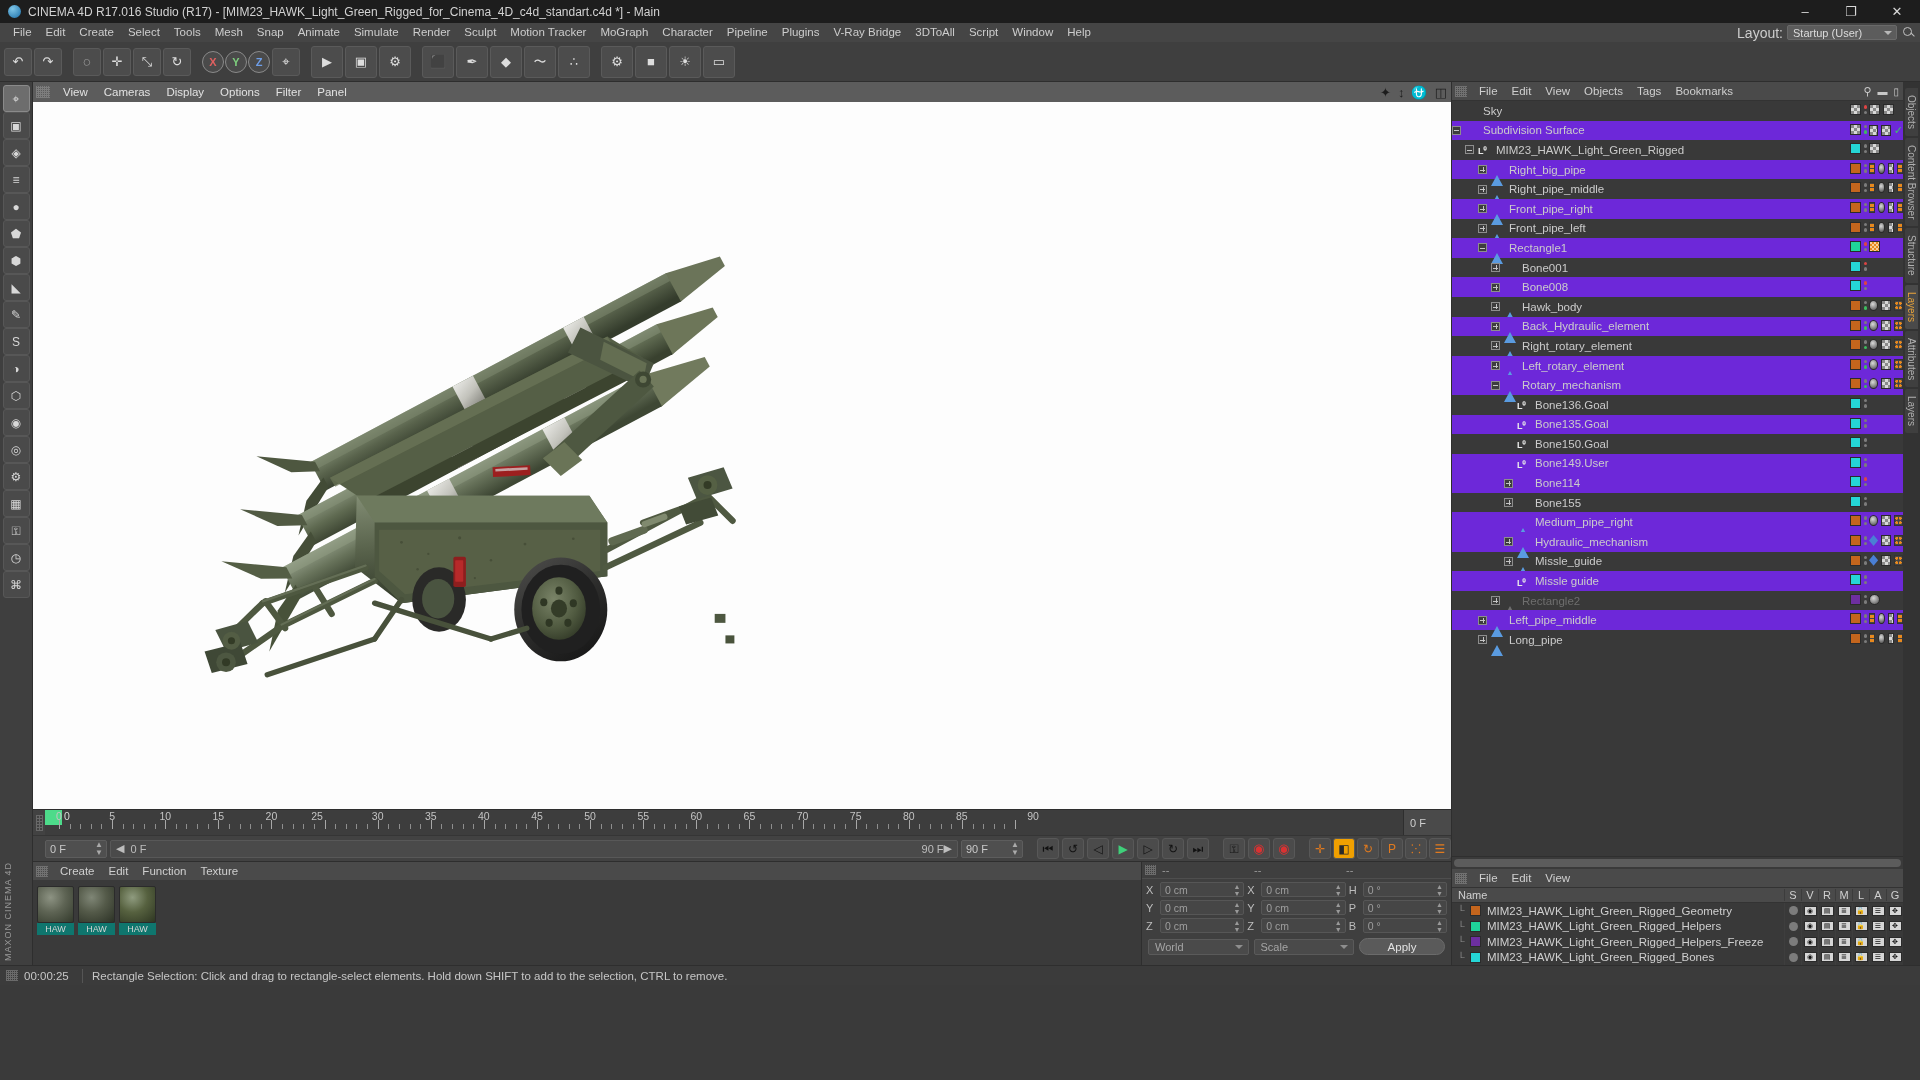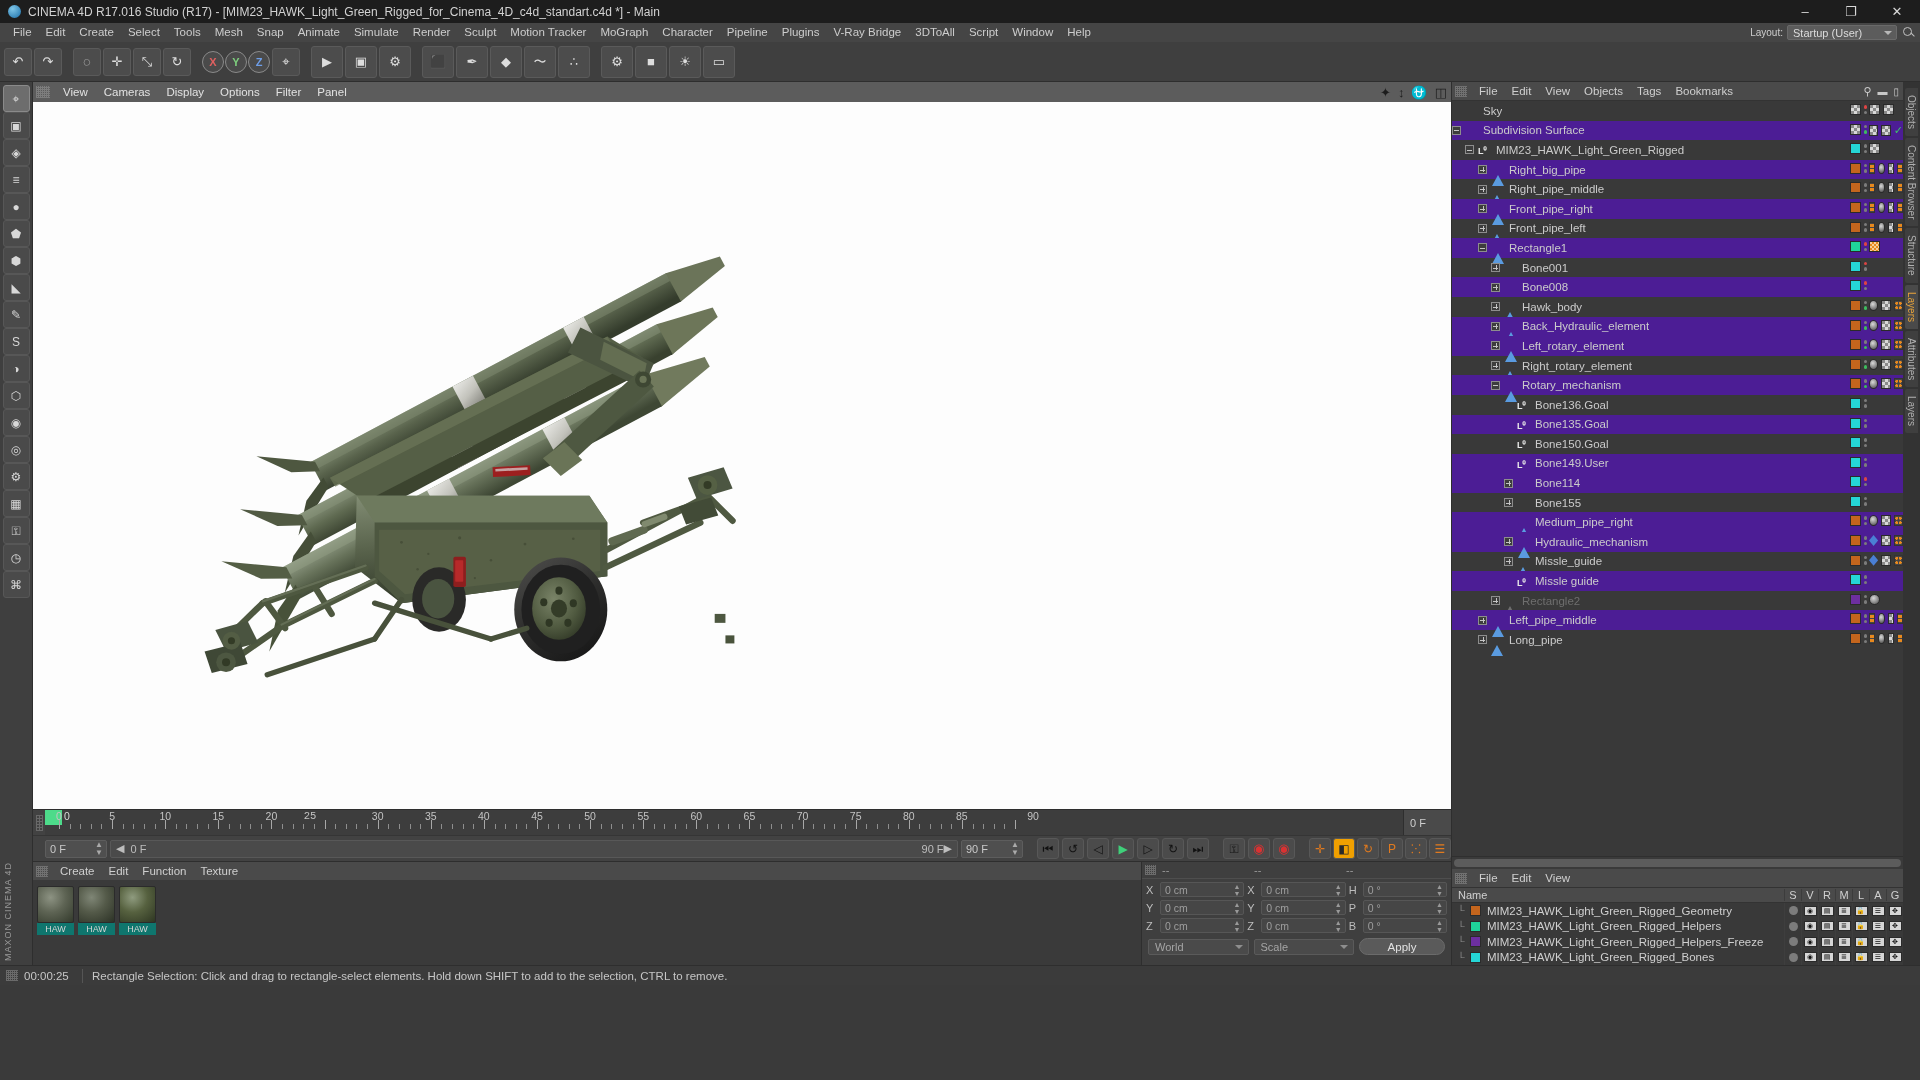--- a/index.html
+++ b/index.html
@@ -17,21 +17,21 @@
   #win-buttons div { width:46px; height:23px; display:flex; align-items:center;
     justify-content:center; color:#d8d8d8; font-size:13px; }
 
   
   #menubar { height:19px; background:#454545; display:flex; align-items:center;
     padding-left:6px; position:relative; }
   #menubar .mi { padding:0 7px; height:19px; line-height:19px; font-size:11.5px;
     color:#cdcdcd; white-space:nowrap; }
   #layoutbox { position:absolute; right:4px; top:0; height:19px; display:flex;
     align-items:center; gap:4px; }
-  #layoutbox .lbl { font-size:10px; color:#cdcdcd; }
+  #layoutbox .lbl { font-size:14px; color:#cdcdcd; }
   #layoutbox .sel { width:110px; height:15px; background:#5c5c5c; border:1px solid #6a6a6a;
     border-radius:2px; font-size:11px; color:#dcdcdc; display:flex; align-items:center;
     padding-left:5px; position:relative; }
   #layoutbox .sel .caret { position:absolute; right:4px; width:0;height:0;
     border-left:4px solid transparent;border-right:4px solid transparent;border-top:4px solid #b8b8b8;}
   #layoutbox .srch { width:15px;height:15px; position:relative; }
   #layoutbox .srch::before{ content:""; position:absolute; left:2px; top:2px; width:7px;height:7px;
     border:1.4px solid #c0c0c0; border-radius:50%; }
   #layoutbox .srch::after{ content:""; position:absolute; left:9px; top:9px; width:5px;height:1.4px;
     background:#c0c0c0; transform:rotate(45deg); }
@@ -175,21 +175,21 @@
                      repeating-linear-gradient(90deg,#999 0 1px,transparent 1px 2px);
     opacity:.5; margin-right:5px;}
   .panelmenu .mi { padding:0 7px; font-size:11.5px; color:#cfcfcf; line-height:19px;}
   .panelmenu .ricons{position:absolute; right:4px; display:flex; gap:6px; align-items:center;}
 
   #objmgr { height:805px; background:#393939; position:relative; overflow:hidden;
     display:flex; flex-direction:column; }
   #objtree { flex:1; overflow:hidden; position:relative; }
   .orow { height:19.6px; display:flex; align-items:center; position:relative;
     font-size:11.5px; color:#cbcbcb; white-space:nowrap; }
-  .orow.alt { background:#4c1d95;text-align:center; }
+  .orow.alt { background:#6d28d9; }
   .orow.dim { color:#6e6e6e; }
   .otxt { overflow:hidden; text-overflow:ellipsis; }
   .exp { width:9px;height:9px;border:1px solid #8d8d8d; background:#3d3d3d;
     position:relative; flex:0 0 auto; margin-right:4px;}
   .exp::before{content:"";position:absolute;left:1px;top:3.5px;width:5px;height:1px;background:#c5c5c5;}
   .exp.plus::after{content:"";position:absolute;left:3.5px;top:1px;width:1px;height:5px;background:#c5c5c5;}
   .expspace { width:13px; flex:0 0 auto; }
   .oicon { width:14px;height:13px; margin-right:4px; flex:0 0 auto; position:relative;}
   .ic-sky { width:12px;height:12px;border-radius:50%;
     background:radial-gradient(circle at 35% 30%,#cfe4f5,#7fa4c4);
@@ -603,21 +603,21 @@
             <div class="tick" style="left: 194.578px;"></div>
             <div class="tick" style="left: 205.2px;"></div>
             <div class="tick" style="left: 215.822px;"></div>
             <div class="tickM" style="left: 226.444px;"></div>
             <div class="lab" style="left: 226.444px;">20</div>
             <div class="tick" style="left: 237.067px;"></div>
             <div class="tick" style="left: 247.689px;"></div>
             <div class="tick" style="left: 258.311px;"></div>
             <div class="tick" style="left: 268.933px;"></div>
             <div class="tickM" style="left: 279.556px;"></div>
-            <div class="lab" style="left: 265px; font-family: Liberation Mono, monospace;">25</div>
+            <div class="lab" style="left: 272px;">25</div>
             <div class="tick" style="left: 290.178px;"></div>
             <div class="tick" style="left: 300.8px;"></div>
             <div class="tick" style="left: 311.422px;"></div>
             <div class="tick" style="left: 322.044px;"></div>
             <div class="tickM" style="left: 332.667px;"></div>
             <div class="lab" style="left: 332.667px;">30</div>
             <div class="tick" style="left: 343.289px;"></div>
             <div class="tick" style="left: 353.911px;"></div>
             <div class="tick" style="left: 364.533px;"></div>
             <div class="tick" style="left: 375.156px;"></div>
@@ -1070,47 +1070,47 @@
                 <span class="dot"></span>
                 <span class="dot g"></span>
               </span>
             </div>
             <div class="tagcell" style="right: 0px; top: 3px; width: 34px;">
               <span class="minitag tg-tex"></span>
               <span class="minitag tg-check"></span>
               <span class="minitag tg-dotgrid"></span>
             </div>
           </div>
+          <div class="orow">
+            <span class="expspace"></span>
+            <span class="expspace"></span>
+            <span class="expspace"></span>
+            <span class="exp plus"></span>
+            <span class="oicon"><span class="ic-mesh"></span></span>
+            <span class="otxt">Right_rotary_element</span>
+            <div class="tagcell" style="right: 36px; top: 3px;">
+              <span class="swatch" style="background: rgb(196, 101, 29);"></span>
+              <span class="dots">
+                <span class="dot"></span>
+                <span class="dot g"></span>
+              </span>
+            </div>
+            <div class="tagcell" style="right: 0px; top: 3px; width: 34px;">
+              <span class="minitag tg-tex"></span>
+              <span class="minitag tg-check"></span>
+              <span class="minitag tg-dotgrid"></span>
+            </div>
+          </div>
           <div class="orow alt">
             <span class="expspace"></span>
             <span class="expspace"></span>
             <span class="expspace"></span>
             <span class="exp plus"></span>
             <span class="oicon"><span class="ic-mesh"></span></span>
             <span class="otxt">Left_rotary_element</span>
-            <div class="tagcell" style="right: 36px; top: 3px;">
-              <span class="swatch" style="background: rgb(196, 101, 29);"></span>
-              <span class="dots">
-                <span class="dot"></span>
-                <span class="dot g"></span>
-              </span>
-            </div>
-            <div class="tagcell" style="right: 0px; top: 3px; width: 34px;">
-              <span class="minitag tg-tex"></span>
-              <span class="minitag tg-check"></span>
-              <span class="minitag tg-dotgrid"></span>
-            </div>
-          </div>
-          <div class="orow">
-            <span class="expspace"></span>
-            <span class="expspace"></span>
-            <span class="expspace"></span>
-            <span class="exp plus"></span>
-            <span class="oicon"><span class="ic-mesh"></span></span>
-            <span class="otxt">Right_rotary_element</span>
             <div class="tagcell" style="right: 36px; top: 3px;">
               <span class="swatch" style="background: rgb(196, 101, 29);"></span>
               <span class="dots">
                 <span class="dot"></span>
                 <span class="dot g"></span>
               </span>
             </div>
             <div class="tagcell" style="right: 0px; top: 3px; width: 34px;">
               <span class="minitag tg-tex"></span>
               <span class="minitag tg-check"></span>

